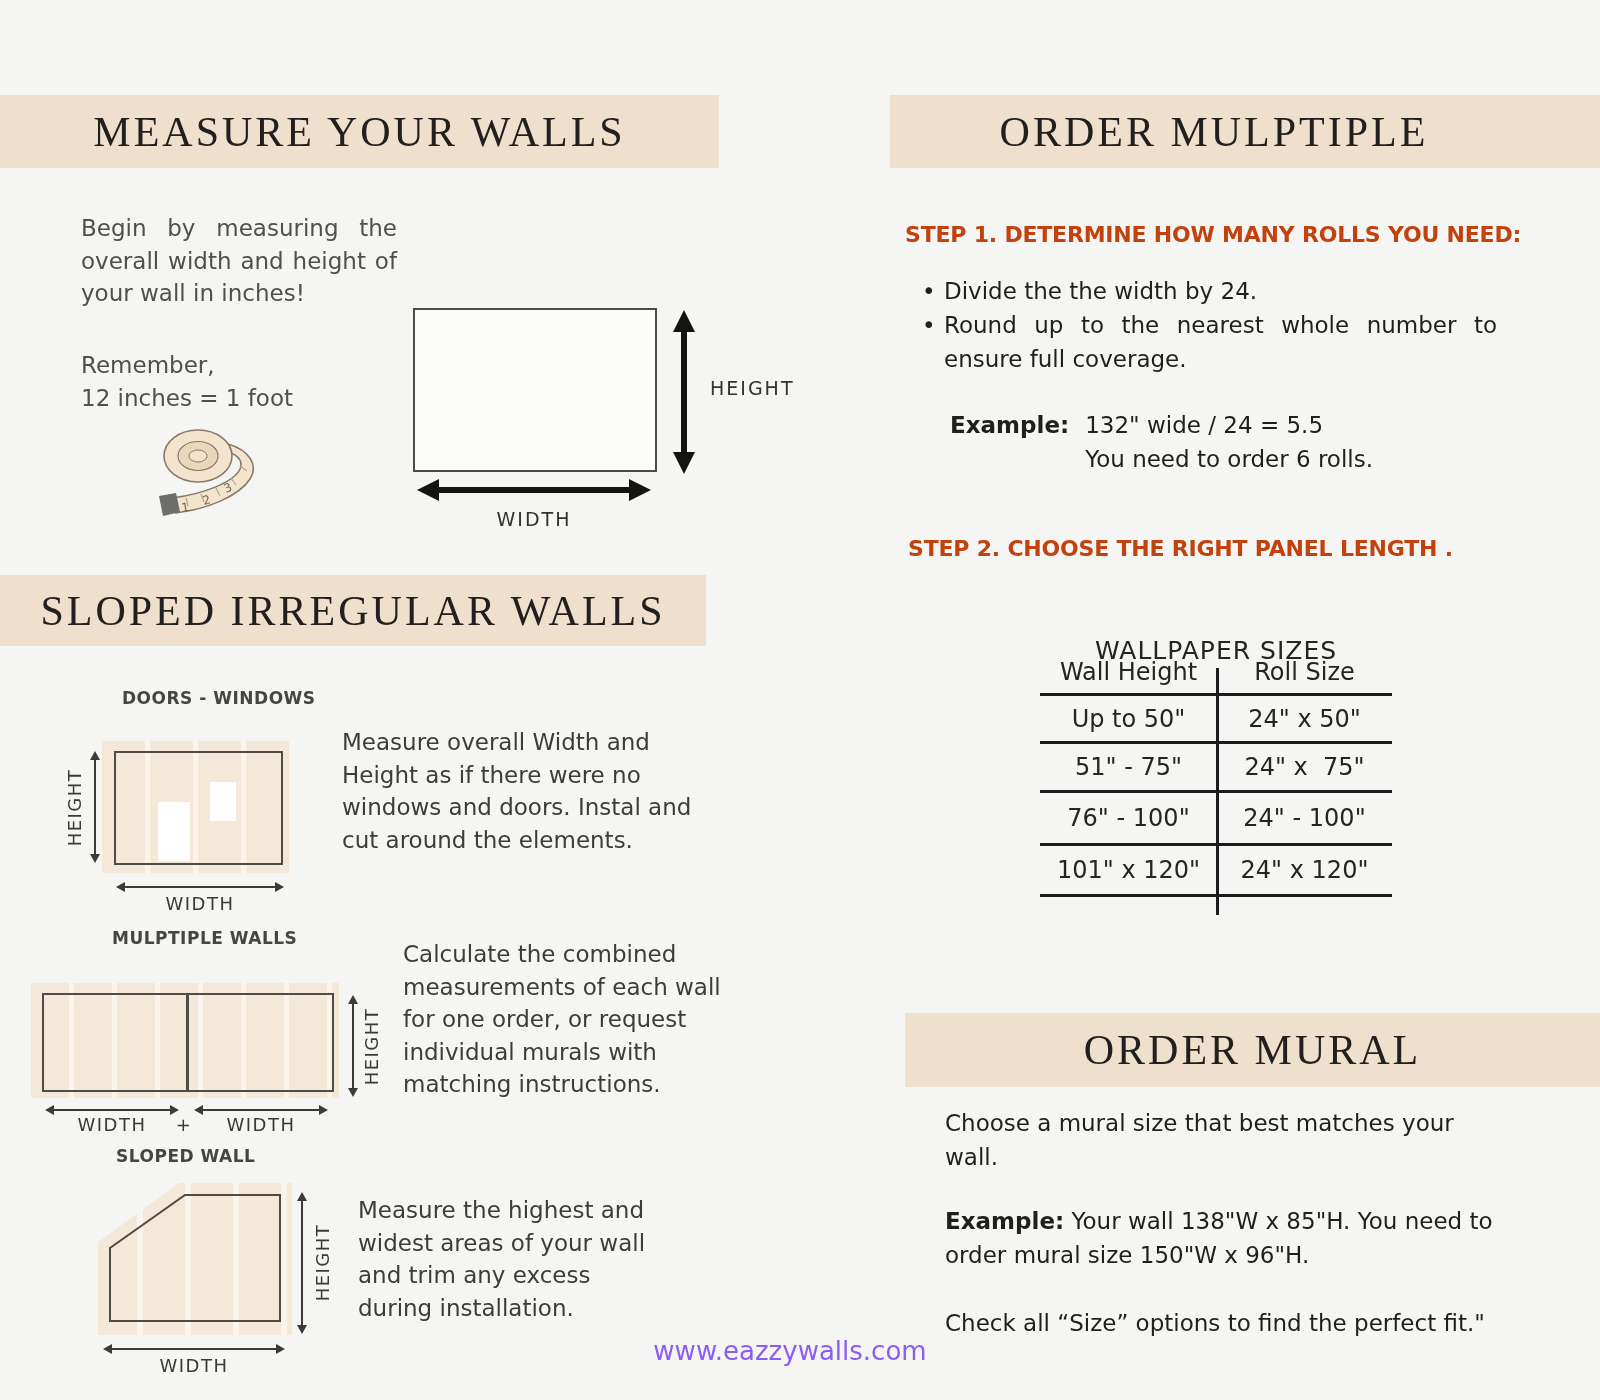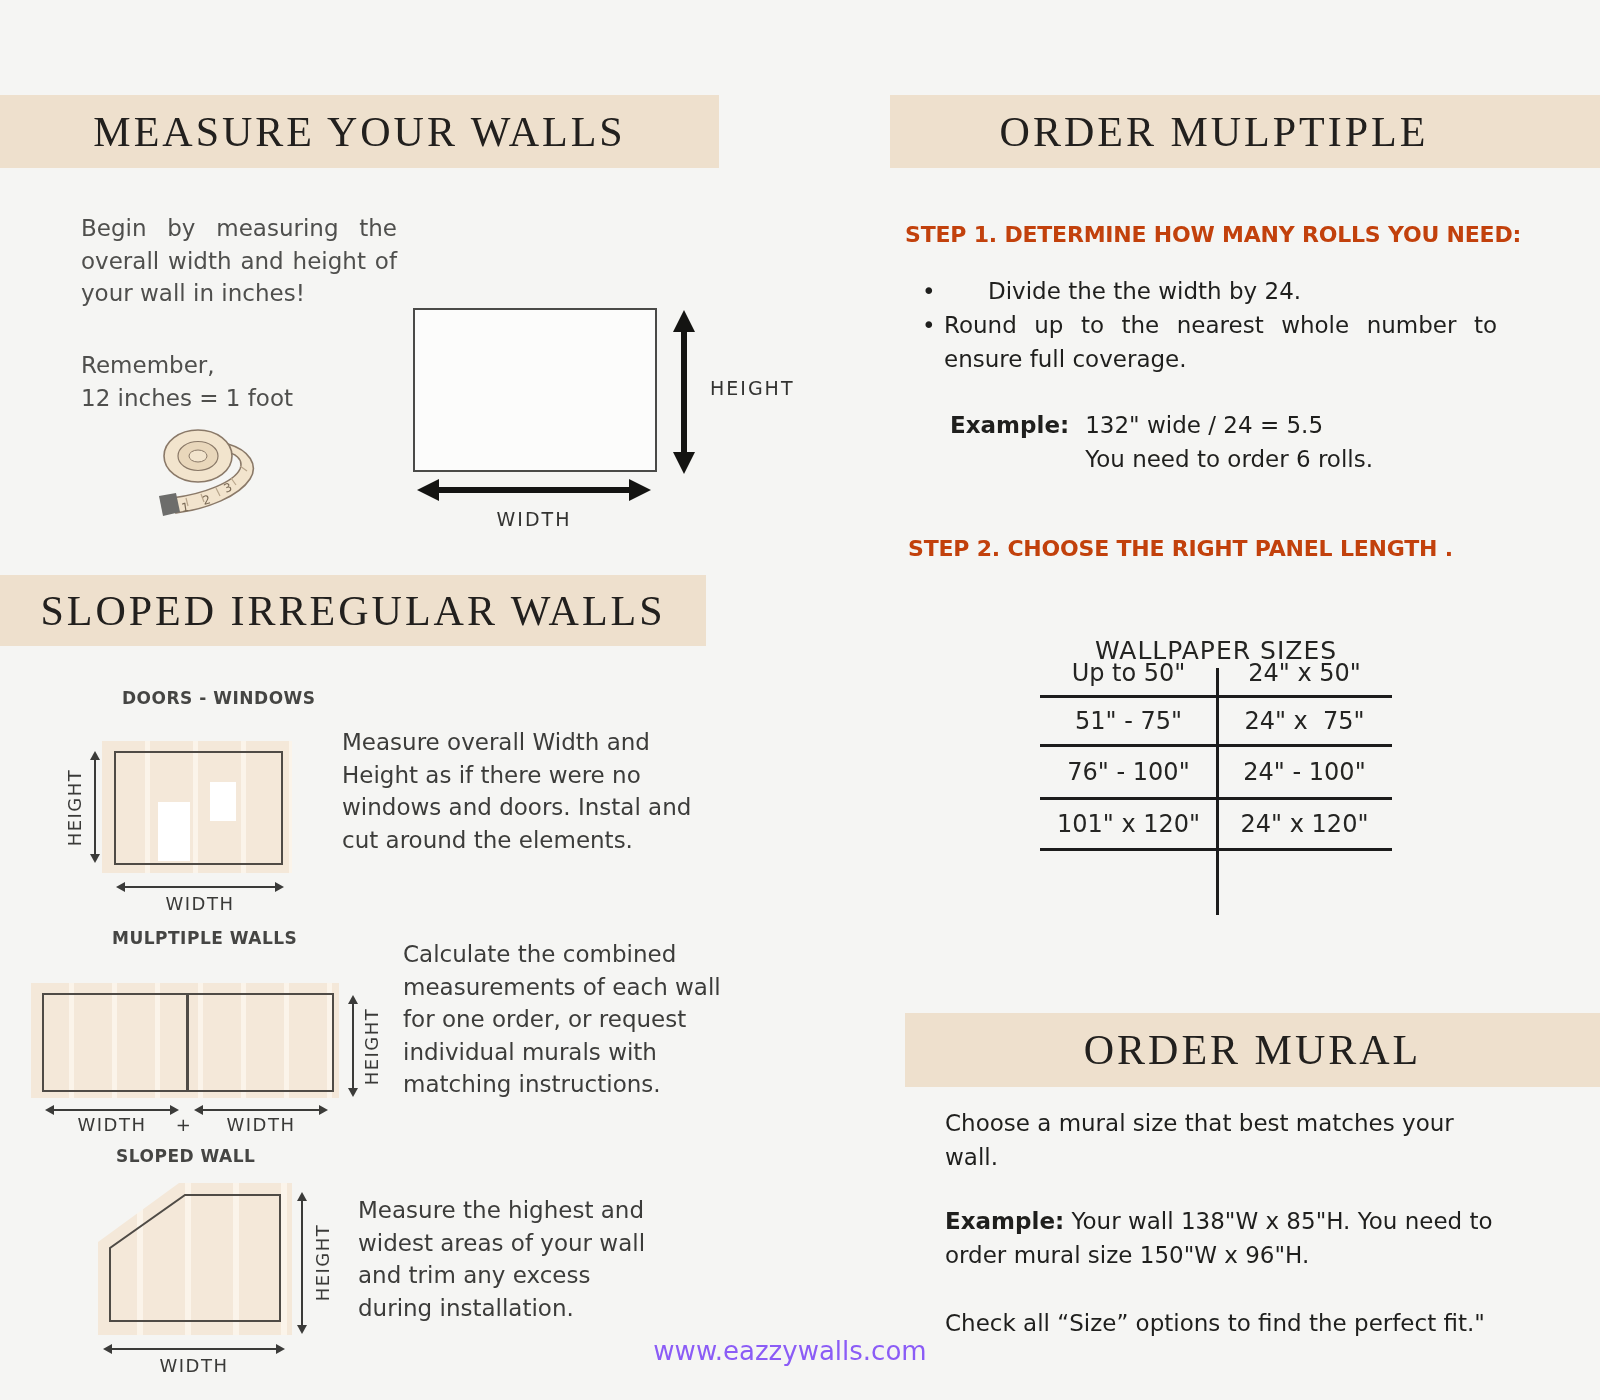--- a/index.html
+++ b/index.html
@@ -166,41 +166,45 @@
 
   <div class="band" style="left:890px;top:95px;width:710px;height:73px;padding-right:62px;box-sizing:border-box;">
     <div class="band-title">ORDER MULPTIPLE</div>
   </div>
 
   <div class="abs step-h" style="left:905px;top:222px;">STEP 1. DETERMINE HOW MANY ROLLS YOU NEED:</div>
 
   <div class="abs" style="left:922px;top:274px;width:575px;">
     <div class="bullet-row body-dark">
       <span class="bullet-dot">•</span>
-      <span style="flex:1;margin-left:44px;">Divide the the width by 24.</span>
+      <span style="flex:1;">Divide the the width by 24.</span>
     </div>
     <div class="bullet-row body-dark">
       <span class="bullet-dot">•</span>
       <span class="justify" style="flex:1;">Round up to the nearest whole number to ensure full coverage.</span>
     </div>
   </div>
 
   <div class="abs ex-row body-dark" style="left:950px;top:408px;">
     <span class="bold" style="margin-right:16px;">Example:</span>
     <span>
       <span style="display:block;">132" wide / 24 = 5.5</span>
       <span style="display:block;">You need to order 6 rolls.</span>
     </span>
   </div>
 
   <div class="abs step-h" style="left:908px;top:536px;">STEP 2. CHOOSE THE RIGHT PANEL LENGTH .</div>
 
   <div class="abs center" style="left:1040px;top:636px;width:352px;font-size:25px;letter-spacing:1px;color:#242422;">WALLPAPER SIZES</div>
 
   <div class="tbl" style="left:1040px;top:650px;width:352px;">
+    <div class="tbl-row tbl-head" style="height:43px;">
+      <div class="tbl-cell">Wall Height</div>
+      <div class="tbl-cell">Roll Size</div>
+    </div>
     <div class="tbl-row" style="height:45px;">
       <div class="tbl-cell">Up to 50"</div>
       <div class="tbl-cell">24" x 50"</div>
     </div>
     <div class="tbl-row" style="height:46px;">
       <div class="tbl-cell">51" - 75"</div>
       <div class="tbl-cell">24" x  75"</div>
     </div>
     <div class="tbl-row" style="height:50px;">
       <div class="tbl-cell">76" - 100"</div>

